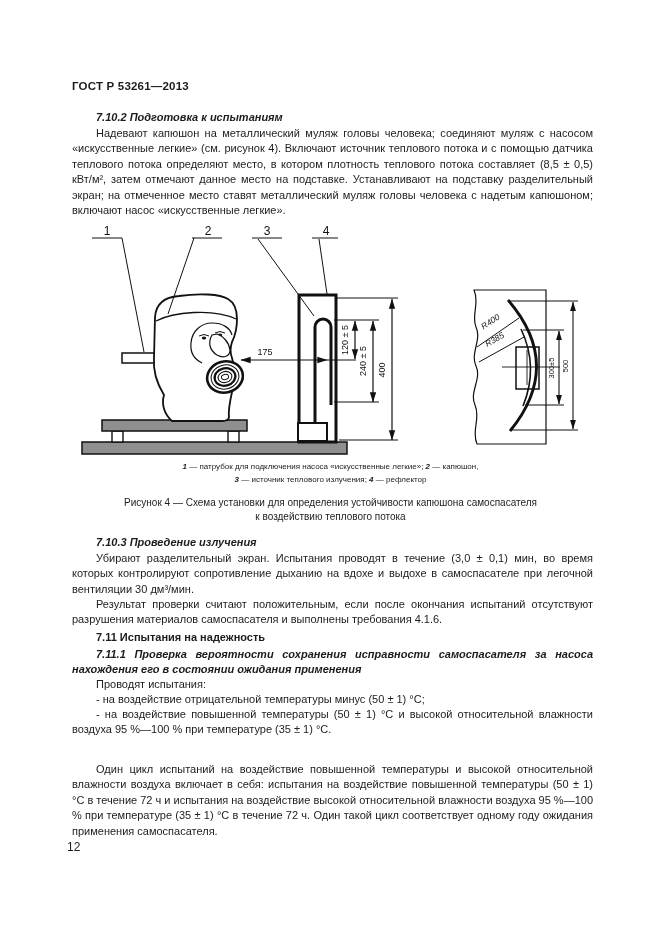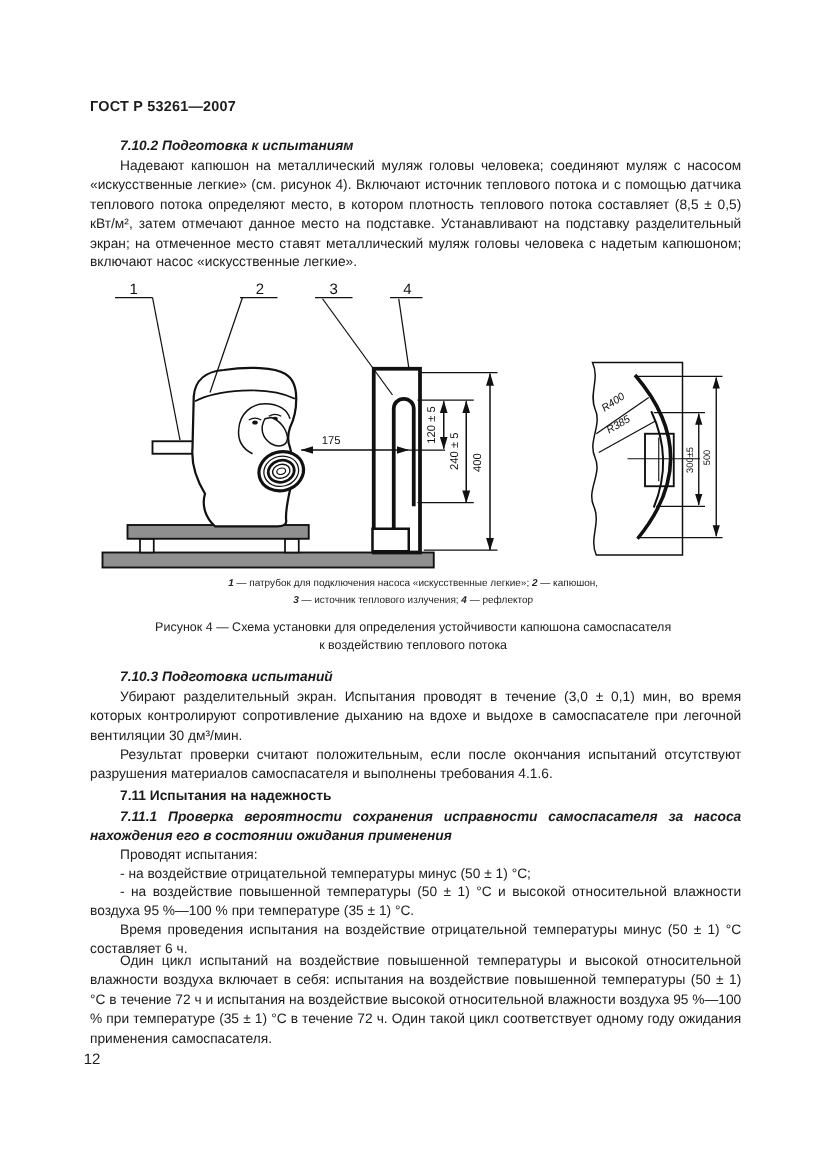--- a/index.html
+++ b/index.html
@@ -22,21 +22,21 @@
   .dim-label{font-size:9px;}
   .dim-label-sm{font-size:7.5px;}
   .part-num{font-size:12px;}
   .r-label{font-size:8.5px;font-style:italic;}
 </style>
 </head>
 <body>
 
 <div class="page">
 
-  <div class="abs doc-header">ГОСТ Р 53261—2007</div>
+  <div class="abs doc-header">ГОСТ Р 53261—2013</div>
 
   <div class="abs body-text it indent" style="top:110px">7.10.2 Подготовка к испытаниям</div>
   <div class="abs body-text indent" style="top:126px">Надевают капюшон на металлический муляж головы человека; соединяют муляж с насосом «искусственные легкие» (см. рисунок 4). Включают источник теплового потока и с помощью датчика теплового потока определяют место, в котором плотность теплового потока составляет (8,5 ± 0,5) кВт/м², затем отмечают данное место на подставке. Устанавливают на подставку разделительный экран; на отмеченное место ставят металлический муляж головы человека с надетым капюшоном; включают насос «искусственные легкие».</div>
 
   <svg class="abs" style="left:78px;top:224px" width="524" height="234" viewBox="0 0 524 234">
     <defs>
       <marker id="arr" viewBox="0 0 10 10" refX="9.5" refY="5" markerWidth="8.5" markerHeight="8.5" orient="auto-start-reverse">
         <path d="M0,1.9 L10,5 L0,8.1 Z" fill="#111"></path>
       </marker>
     </defs>
@@ -149,28 +149,27 @@
   <div class="abs center-line legend-text" style="top:461px">
     <span class="it">1</span><span> — патрубок для подключения насоса «искусственные легкие»; </span><span class="it">2</span><span> — капюшон,</span>
   </div>
   <div class="abs center-line legend-text" style="top:474px">
     <span class="it">3</span><span> — источник теплового излучения; </span><span class="it">4</span><span> — рефлектор</span>
   </div>
 
   <div class="abs center-line fig-caption" style="top:496px">Рисунок 4 — Схема установки для определения устойчивости капюшона самоспасателя</div>
   <div class="abs center-line fig-caption" style="top:510px">к воздействию теплового потока</div>
 
-  <div class="abs body-text it indent" style="top:535px">7.10.3 Подготовка испытаний</div>
+  <div class="abs body-text it indent" style="top:535px">7.10.3 Проведение излучения</div>
   <div class="abs body-text indent" style="top:551px">Убирают разделительный экран. Испытания проводят в течение (3,0 ± 0,1) мин, во время которых контролируют сопротивление дыханию на вдохе и выдохе в самоспасателе при легочной вентиляции 30 дм³/мин.</div>
   <div class="abs body-text indent" style="top:597px">Результат проверки считают положительным, если после окончания испытаний отсутствуют разрушения материалов самоспасателя и выполнены требования 4.1.6.</div>
 
   <div class="abs body-text bold indent" style="top:630px">7.11 Испытания на надежность</div>
   <div class="abs body-text it indent" style="top:647px">7.11.1 Проверка вероятности сохранения исправности самоспасателя за насоса нахождения его в состоянии ожидания применения</div>
 
   <div class="abs body-text indent" style="top:677px">Проводят испытания:</div>
   <div class="abs body-text indent" style="top:692px">- на воздействие отрицательной температуры минус (50 ± 1) °С;</div>
   <div class="abs body-text indent" style="top:707px">- на воздействие повышенной температуры (50 ± 1) °С и высокой относительной влажности воздуха 95 %—100 % при температуре (35 ± 1) °С.</div>
-  <div class="abs body-text indent" style="top:737px">Время проведения испытания на воздействие отрицательной температуры минус (50 ± 1) °С составляет 6 ч.</div>
   <div class="abs body-text indent" style="top:762px">Один цикл испытаний на воздействие повышенной температуры и высокой относительной влажности воздуха включает в себя: испытания на воздействие повышенной температуры (50 ± 1) °С в течение 72 ч и испытания на воздействие высокой относительной влажности воздуха 95 %—100 % при температуре (35 ± 1) °С в течение 72 ч. Один такой цикл соответствует одному году ожидания применения самоспасателя.</div>
 
   <div class="abs page-num">12</div>
 
 </div>
 
 </body></html>

